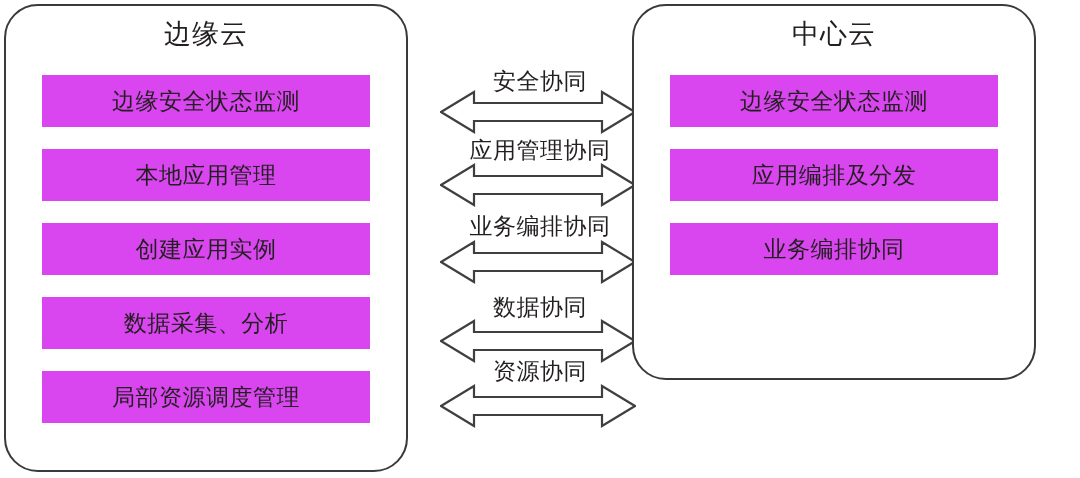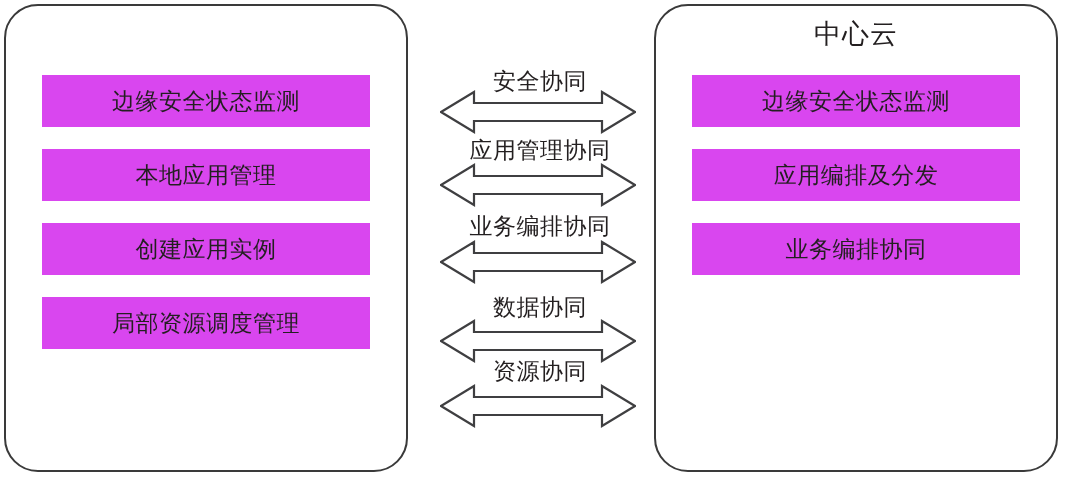--- a/index.html
+++ b/index.html
@@ -23,21 +23,21 @@
 
   
   .panel {
     position: absolute;
     box-sizing: border-box;
     border: 2.2px solid #3a3a3a;
     border-radius: 34px;
     background: #ffffff;
   }
   #panel-edge  { left: 4px;   top: 4px; width: 404px; height: 468px; }
-  #panel-center{ left: 654px; top: 4px; width: 404px; height: 468px; }
+  #panel-center{ left: 632px; top: 4px; width: 404px; height: 376px; }
 
   .panel-title {
     position: absolute;
     left: 0;
     right: 0;
     text-align: center;
     font-size: 27px;
     line-height: 30px;
     letter-spacing: 1px;
     color: #231f20;
@@ -117,24 +117,26 @@
   #arrow-group-3 .arrow-svg   { top: 319px; }
   #arrow-group-4 .arrow-label { top: 358px; }
   #arrow-group-4 .arrow-svg   { top: 384px; }
 </style>
 </head>
 <body>
 
 <div id="canvas">
 
   <div class="panel" id="panel-edge">
+    <div class="panel-title">边缘云</div>
     <div class="item-list">
       <div class="item-box">边缘安全状态监测</div>
       <div class="item-box">本地应用管理</div>
       <div class="item-box">创建应用实例</div>
+      <div class="item-box">数据采集、分析</div>
       <div class="item-box">局部资源调度管理</div>
     </div>
   </div>
 
   <div id="arrow-column">
 
     <div class="arrow-group" id="arrow-group-0">
       <div class="arrow-label">安全协同</div>
       <svg class="arrow-svg" viewBox="0 0 196 44" preserveAspectRatio="none">
         <polygon points="1,22 34,2 34,13 162,13 162,2 195,22 162,42 162,31 34,31 34,42"></polygon>

